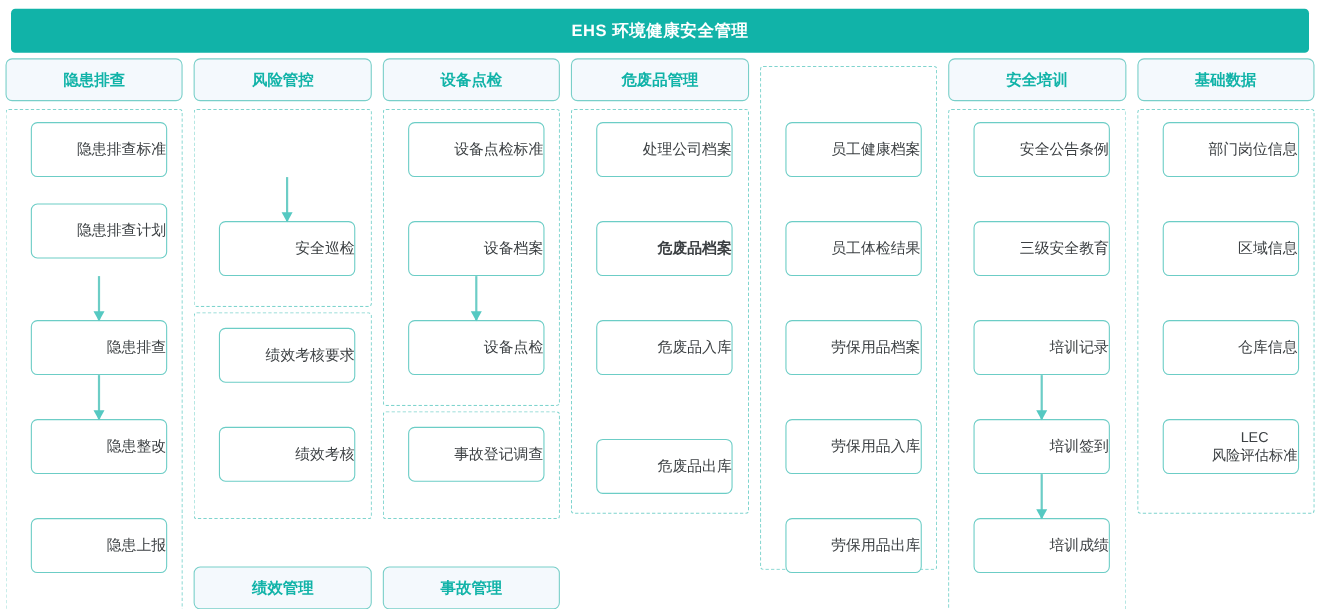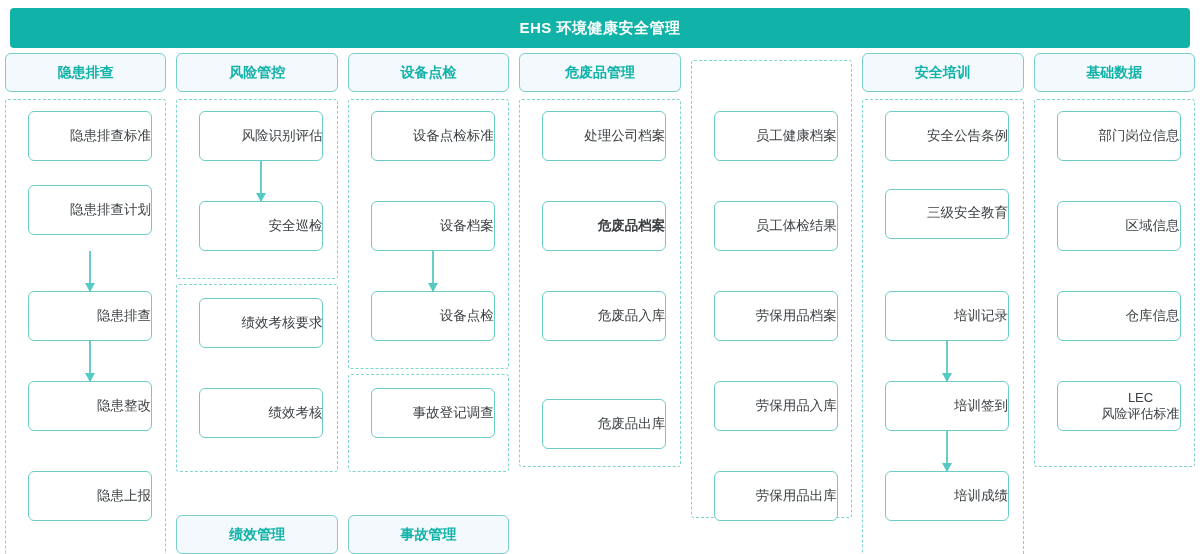--- a/index.html
+++ b/index.html
@@ -115,23 +115,20 @@
           <span>风险管控</span>
         </div>
         <div class="groups">
           <div class="group" style="flex: 0 0 180px;"></div>
           <div class="group" style="flex: 0 0 188px;"></div>
         </div>
         <div class="col-foot">
           <span>绩效管理</span>
         </div>
         <div class="nodes">
-          <div class="node" style="top: 12px;">
-            <span>风险识别评估</span>
-          </div>
           <div class="node" style="top: 102px;">
             <span>安全巡检</span>
           </div>
           <div class="arrow" style="top: 62px; height: 40px;"></div>
           <div class="node" style="top: 199px;">
             <span>绩效考核要求</span>
           </div>
           <div class="node" style="top: 289px;">
             <span>绩效考核</span>
           </div>
@@ -212,21 +209,21 @@
         <div class="col-head">
           <span>安全培训</span>
         </div>
         <div class="groups">
           <div class="group" style="flex: 0 0 458px;"></div>
         </div>
         <div class="nodes">
           <div class="node" style="top: 12px;">
             <span>安全公告条例</span>
           </div>
-          <div class="node" style="top: 90px; font-family: Liberation Mono, monospace;">
+          <div class="node" style="top: 102px;">
             <span>三级安全教育</span>
           </div>
           <div class="node" style="top: 192px;">
             <span>培训记录</span>
           </div>
           <div class="node" style="top: 282px;">
             <span>培训签到</span>
           </div>
           <div class="node" style="top: 372px;">
             <span>培训成绩</span>

